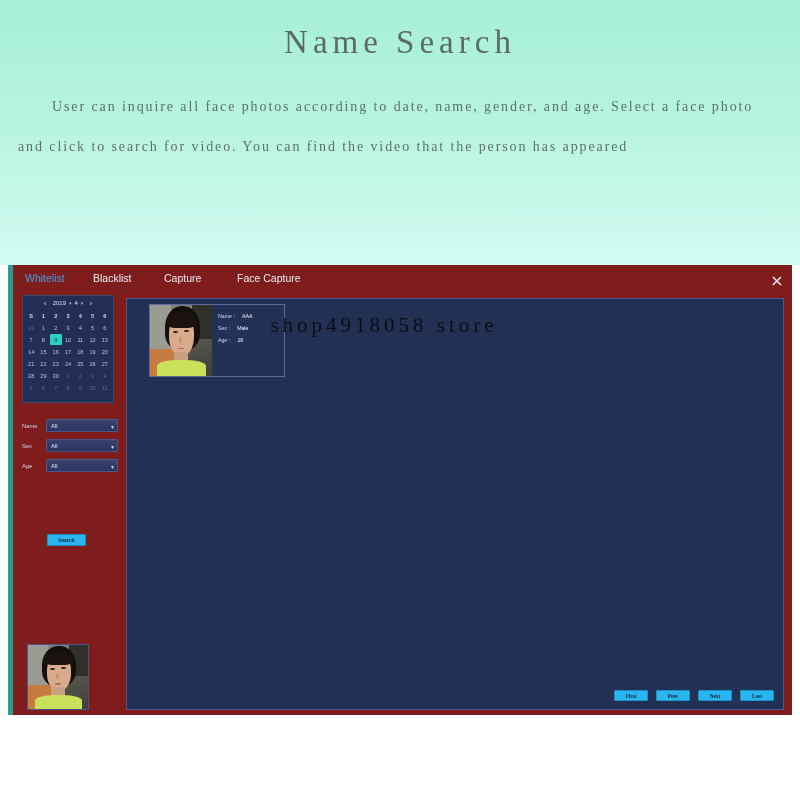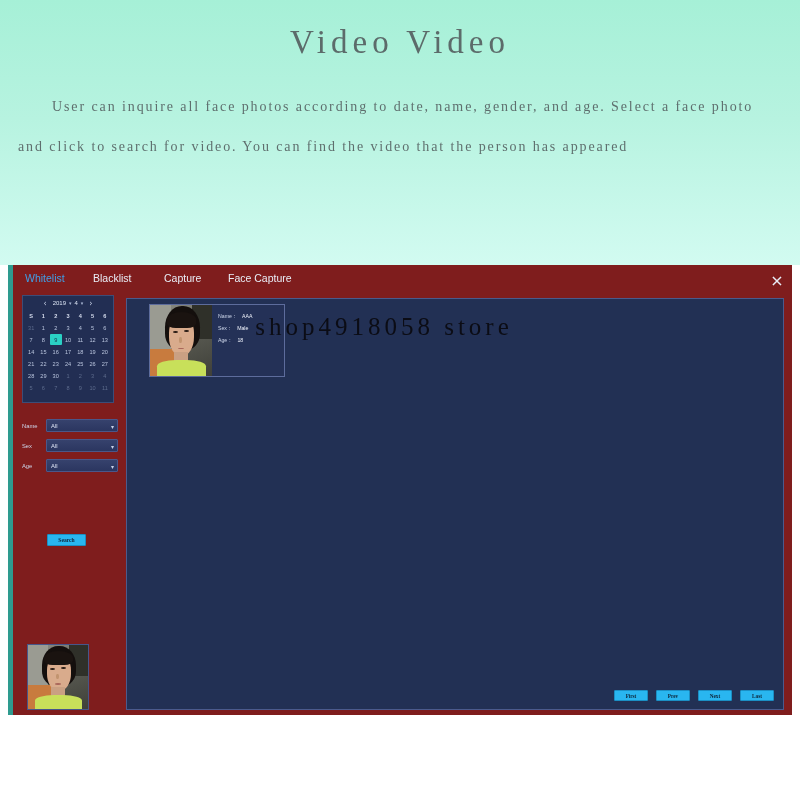--- a/index.html
+++ b/index.html
@@ -283,44 +283,44 @@
   .ph-neck { position:absolute; left:38%; top:66%; width:24%; height:14%; background:#caa083; }
   .ph-shirt { position:absolute; left:12%; bottom:0; width:78%; height:22%; background:#c8e05a; border-radius:40% 40% 0 0; }
 
   
   #watermark {
     position: absolute;
     left: 0; top: 313px;
     width: 768px;
     text-align: center;
     font-family: "Liberation Serif", serif;
-    font-size: 25px;
+    font-size: 21px;
     letter-spacing: 4px;
     color: #0a0a10;
     opacity: 0.92;
     pointer-events: none;
     white-space: nowrap;
   }
 </style>
 </head>
 <body>
 
 <div id="hero">
-  <h1 id="hero-title">Video Video</h1>
+  <h1 id="hero-title">Name Search</h1>
   <p id="hero-desc">User can inquire all face photos according to date, name, gender, and age. Select a face photo and click to search for video. You can find the video that the person has appeared</p>
 </div>
 
 <div id="app-panel">
   <div id="panel-accent"></div>
 
   <div id="tabbar">
     <div class="tab active" style="left:17px;">Whitelist</div>
     <div class="tab" style="left:85px;">Blacklist</div>
     <div class="tab" style="left:156px;">Capture</div>
-    <div class="tab" style="left:220px;">Face Capture</div>
+    <div class="tab" style="left:229px;">Face Capture</div>
     <div id="close-btn">×</div>
   </div>
 
   <div id="left-col">
 
     <div id="calendar">
       <div id="cal-head">
         <span class="cal-arrow">‹</span>
         <span class="cal-sel">2019</span>
         <span class="caret">▾</span>

